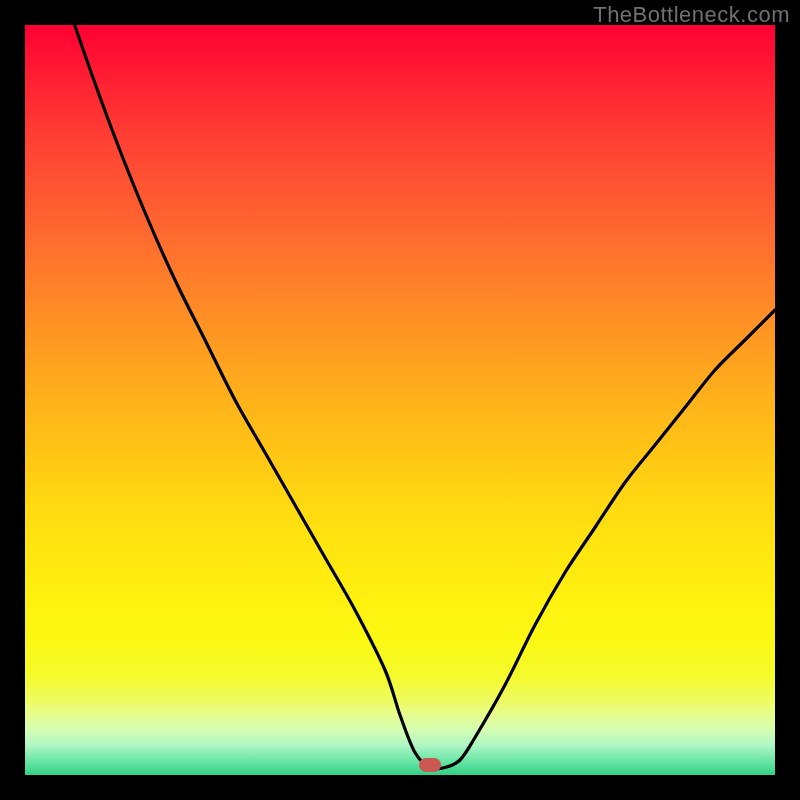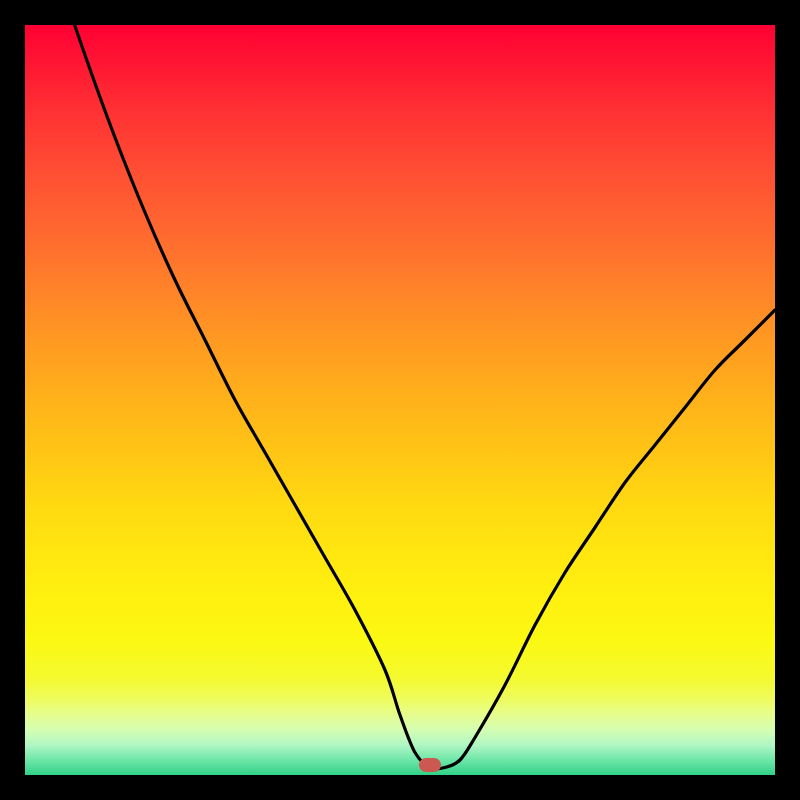--- a/index.html
+++ b/index.html
@@ -74,20 +74,21 @@
     border-radius: 8px;
     background: #cc5951;
     transform: translate(-50%, -50%);
   }
 </style>
 </head>
 <body>
 
 <div class="frame">
 
+  <div class="watermark">TheBottleneck.com</div>
 
   <div class="plot-area">
     <div class="gradient"></div>
 
     <svg class="curve" viewBox="0 0 750 750" preserveAspectRatio="none">
       <path d="M 0.0 -165.0 C 5.0 -147.5, 20.0 -92.5, 30.0 -60.0 C 40.0 -27.5, 50.0 1.3, 60.0 30.0 C 70.0 58.8, 80.0 86.3, 90.0 112.5 C 100.0 138.8, 110.0 163.8, 120.0 187.5 C 130.0 211.3, 140.0 233.8, 150.0 255.0 C 160.0 276.3, 170.0 295.0, 180.0 315.0 C 190.0 335.0, 200.0 356.3, 210.0 375.0 C 220.0 393.8, 230.0 410.0, 240.0 427.5 C 250.0 445.0, 260.0 462.5, 270.0 480.0 C 280.0 497.5, 290.0 515.0, 300.0 532.5 C 310.0 550.0, 320.0 566.3, 330.0 585.0 C 340.0 603.8, 352.5 627.5, 360.0 645.0 C 367.5 662.5, 370.0 676.3, 375.0 690.0 C 380.0 703.8, 385.0 718.8, 390.0 727.5 C 395.0 736.3, 400.0 740.0, 405.0 742.5 C 410.0 745.0, 415.0 743.8, 420.0 742.5 C 425.0 741.3, 430.0 740.0, 435.0 735.0 C 440.0 730.0, 442.5 725.0, 450.0 712.5 C 457.5 700.0, 470.0 678.8, 480.0 660.0 C 490.0 641.3, 500.0 618.8, 510.0 600.0 C 520.0 581.3, 530.0 563.8, 540.0 547.5 C 550.0 531.3, 560.0 517.5, 570.0 502.5 C 580.0 487.5, 590.0 471.3, 600.0 457.5 C 610.0 443.8, 620.0 432.5, 630.0 420.0 C 640.0 407.5, 650.0 395.0, 660.0 382.5 C 670.0 370.0, 680.0 356.3, 690.0 345.0 C 700.0 333.8, 710.0 325.0, 720.0 315.0 C 730.0 305.0, 745.0 290.0, 750.0 285.0" fill="none" stroke="#000" stroke-width="3.2" stroke-linecap="round"></path>
     </svg>
 
     <div class="marker" style="left: 54%; top: 98.6%;"></div>
   </div>

